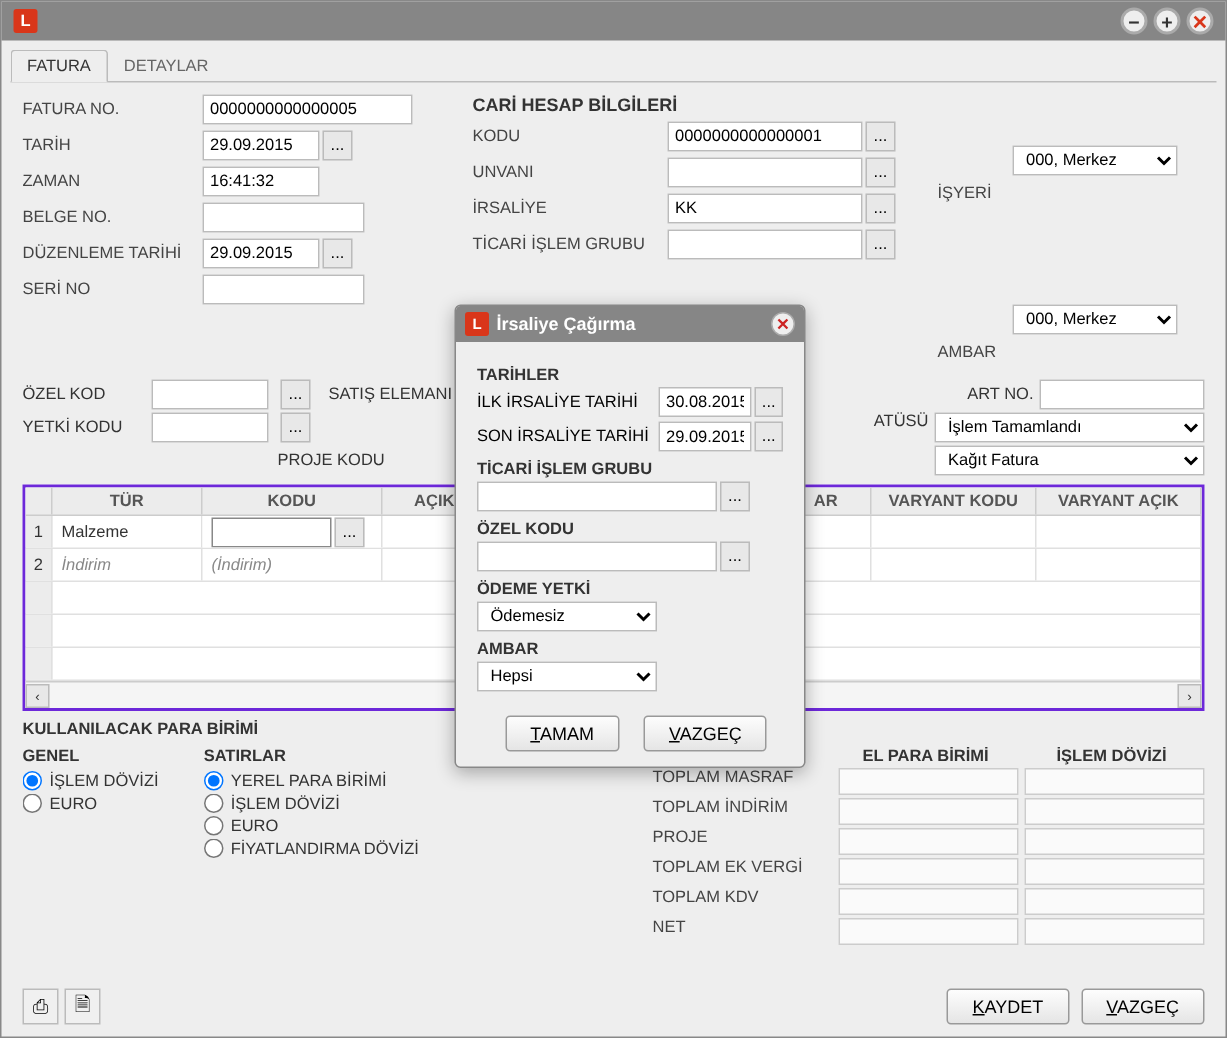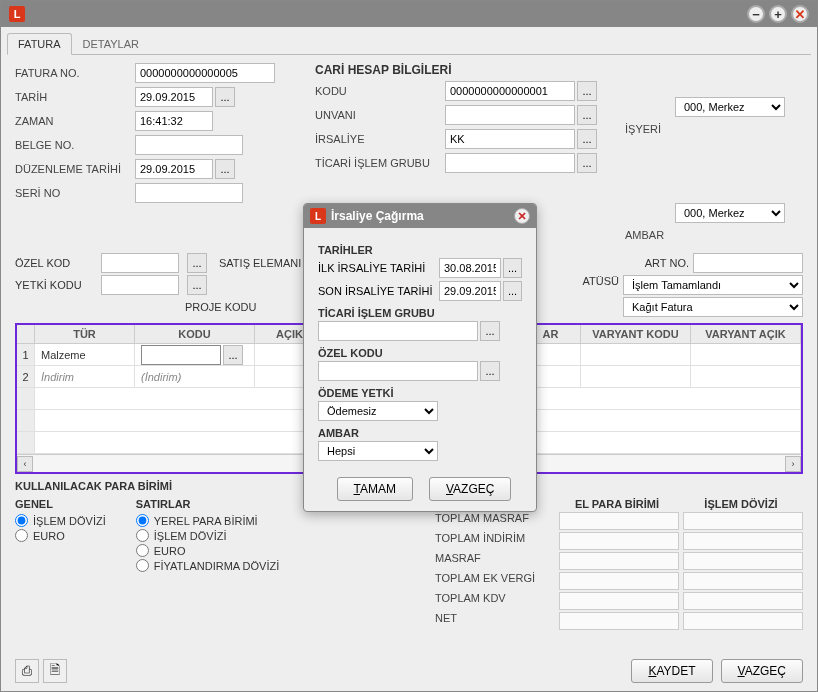--- a/index.html
+++ b/index.html
@@ -283,21 +283,21 @@
             <span class="tlbl">TOPLAM MASRAF</span>
             <span class="tval"></span>
             <span class="tval"></span>
           </div>
         <div class="trow">
             <span class="tlbl">TOPLAM İNDİRİM</span>
             <span class="tval"></span>
             <span class="tval"></span>
           </div>
         <div class="trow">
-            <span class="tlbl">MASRAF</span>
+            <span class="tlbl">PROJE</span>
             <span class="tval"></span>
             <span class="tval"></span>
           </div>
         <div class="trow">
             <span class="tlbl">TOPLAM EK VERGİ</span>
             <span class="tval"></span>
             <span class="tval"></span>
           </div>
         <div class="trow">
             <span class="tlbl">TOPLAM KDV</span>

